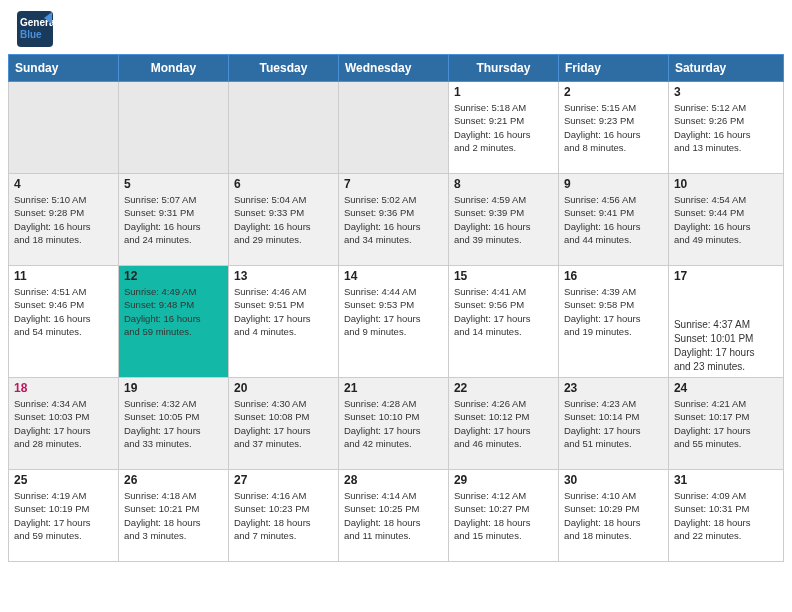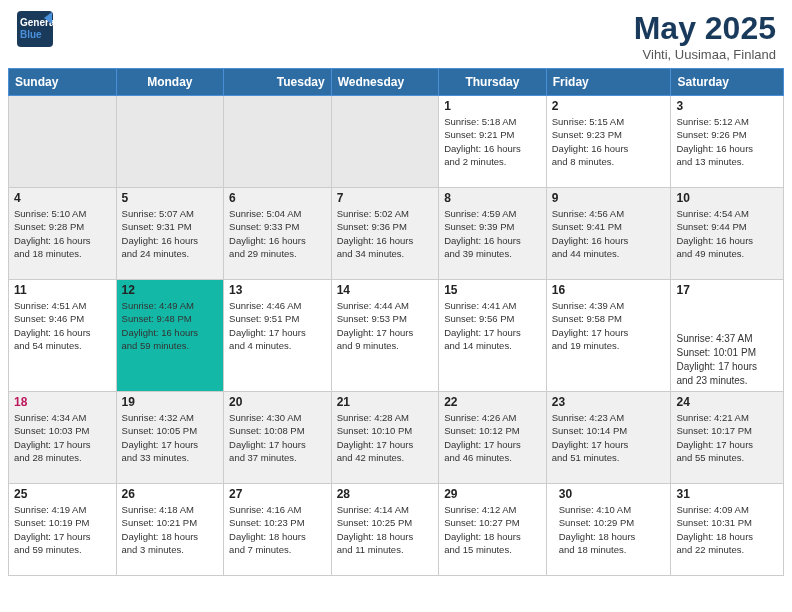--- a/index.html
+++ b/index.html
@@ -12,33 +12,29 @@
   <div style="display:flex; align-items:center; gap:4px;">
     <svg width="38" height="38" viewBox="0 0 38 38">
       <rect x="1" y="1" width="36" height="36" rx="4" fill="#1a3a5c"></rect>
       <text x="4" y="16" font-family="Arial" font-weight="bold" font-size="10" fill="white">General</text>
       <text x="4" y="28" font-family="Arial" font-weight="bold" font-size="10" fill="#4a90d9">Blue</text>
       <polygon points="28,8 36,2 36,14" fill="#4a90d9"></polygon>
     </svg>
     <div>
     </div>
   </div>
-  <div style="text-align:right;">
-    <div style="font-size:32px; font-weight:bold; color:#1a3a5c; font-family:Arial;">May 2025</div>
-    <div style="font-size:13px; color:#555; font-family:Arial;">Vihti, Uusimaa, Finland</div>
-  </div>
 </div>
 
 <div style="padding: 0 8px;">
 <table style="width:100%; border-collapse:collapse;">
   <thead>
     <tr>
       <th style="background:#2e6da4;color:white;text-align:left;padding:5px 6px;font-size:12px;font-weight:bold;border:1px solid #4a90d9;">Sunday</th>
       <th style="background:#2e6da4;color:white;text-align:center;padding:6px 6px;font-size:12px;font-weight:bold;border:1px solid #4a90d9;">Monday</th>
-      <th style="background:#2e6da4;color:white;text-align:right;padding:5px 6px;font-size:12px;font-weight:bold;border:1px solid #4a90d9;">Tuesday</th>
+      <th style="background:#2e6da4;color:white;text-align:center;padding:5px 6px;font-size:12px;font-weight:bold;border:1px solid #4a90d9;">Tuesday</th>
       <th style="background:#2e6da4;color:white;text-align:left;padding:5px 6px;font-size:12px;font-weight:bold;border:1px solid #4a90d9;">Wednesday</th>
       <th style="background:#2e6da4;color:white;text-align:center;padding:5px 6px;font-size:12px;font-weight:bold;border:1px solid #4a90d9;">Thursday</th>
       <th style="background:#2e6da4;color:white;text-align:left;padding:5px 6px;font-size:12px;font-weight:bold;border:1px solid #4a90d9;">Friday</th>
       <th style="background:#2e6da4;color:white;text-align:left;padding:5px 6px;font-size:12px;font-weight:bold;border:1px solid #4a90d9;">Saturday</th>
     </tr>
   </thead>
   <tbody id="calendar-body">
   <tr>
           <td style="border: 1px solid rgb(204, 204, 204); vertical-align: top; padding: 3px 5px; font-size: 9.5px; height: 92px; background: rgb(232, 232, 232);"></td>
           <td style="border: 1px solid rgb(204, 204, 204); vertical-align: top; padding: 3px 5px; font-size: 9.5px; height: 92px; background: rgb(232, 232, 232);"></td>
@@ -248,21 +244,21 @@
 Daylight: 18 hours
 and 11 minutes.</div>
           </td>
           <td style="border: 1px solid rgb(204, 204, 204); vertical-align: top; padding: 3px 5px; font-size: 9.5px; height: 92px; background: rgb(255, 255, 255);">
             <div style="font-weight: bold; font-size: 12px; color: rgb(34, 34, 34); margin-bottom: 2px;">29</div>
             <div style="color: rgb(51, 51, 51); line-height: 1.4; font-size: 9.5px; white-space: pre-line;">Sunrise: 4:12 AM
 Sunset: 10:27 PM
 Daylight: 18 hours
 and 15 minutes.</div>
           </td>
-          <td style="border: 1px solid rgb(204, 204, 204); vertical-align: top; padding: 3px 12px; font-size: 9.5px; height: 92px; background: rgb(255, 255, 255);">
+          <td style="border: 1px solid rgb(204, 204, 204); vertical-align: top; padding: 3px 5px; font-size: 9.5px; height: 92px; background: rgb(255, 255, 255);">
             <div style="font-weight: bold; font-size: 12px; color: rgb(34, 34, 34); margin-bottom: 2px;">30</div>
             <div style="color: rgb(51, 51, 51); line-height: 1.4; font-size: 9.5px; white-space: pre-line;">Sunrise: 4:10 AM
 Sunset: 10:29 PM
 Daylight: 18 hours
 and 18 minutes.</div>
           </td>
           <td style="border: 1px solid rgb(204, 204, 204); vertical-align: top; padding: 3px 5px; font-size: 9.5px; height: 92px; background: rgb(255, 255, 255);">
             <div style="font-weight: bold; font-size: 12px; color: rgb(34, 34, 34); margin-bottom: 2px;">31</div>
             <div style="color: rgb(51, 51, 51); line-height: 1.4; font-size: 9.5px; white-space: pre-line;">Sunrise: 4:09 AM
 Sunset: 10:31 PM

